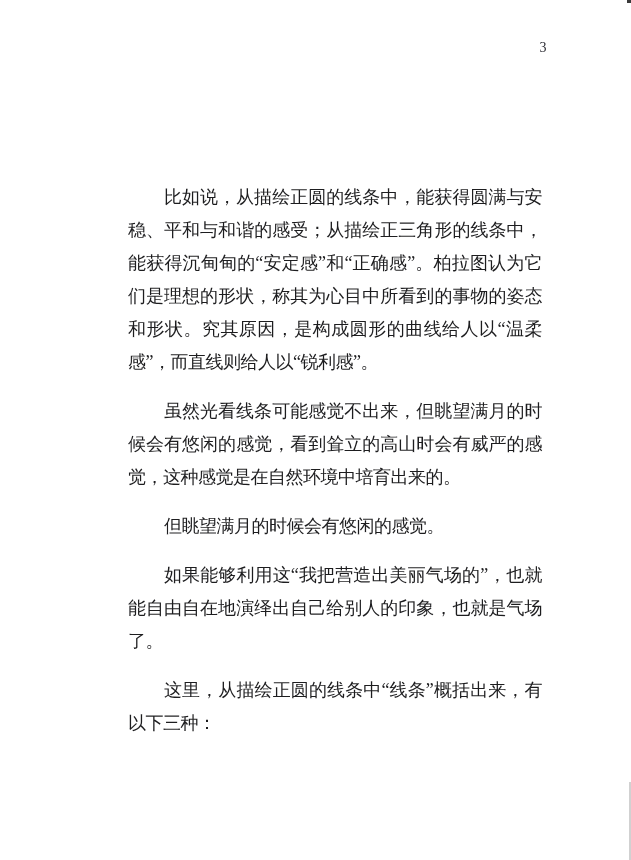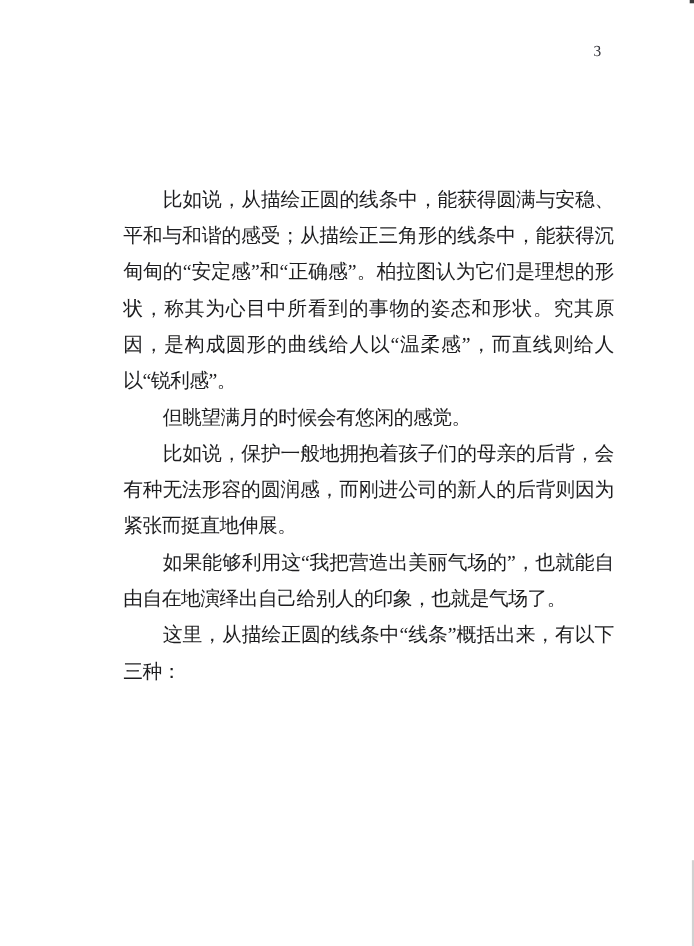--- a/index.html
+++ b/index.html
@@ -30,21 +30,21 @@
     top: 165px;
     left: 112px;
     width: 446px;
     color: #1d1d1f;
     font-size: 18px;
     line-height: 33px;
     letter-spacing: -0.5px;
     text-align: justify;
   }
   .text-block p {
-    margin: 0;
+    margin: 16px;
     padding: 0;
     text-indent: 2em;
   }
   .text-block p.gap-before {
     margin-top: 35px;
   }
   .corner-mark {
     position: absolute;
     top: 0;
     right: 0;
@@ -64,22 +64,22 @@
 </style>
 </head>
 <body>
 
 <div class="page">
 
   <div class="page-number">3</div>
 
   <div class="text-block">
     <p class="para">比如说，从描绘正圆的线条中，能获得圆满与安稳、平和与和谐的感受；从描绘正三角形的线条中，能获得沉甸甸的“安定感”和“正确感”。柏拉图认为它们是理想的形状，称其为心目中所看到的事物的姿态和形状。究其原因，是构成圆形的曲线给人以“温柔感”，而直线则给人以“锐利感”。</p>
+    <p class="para">虽然光看线条可能感觉不出来，但眺望满月的时候会有悠闲的感觉，看到耸立的高山时会有威严的感觉，这种感觉是在自然环境中培育出来的。</p>
     <p class="para">但眺望满月的时候会有悠闲的感觉。</p>
-    <p class="para">比如说，保护一般地拥抱着孩子们的母亲的后背，会有种无法形容的圆润感，而刚进公司的新人的后背则因为紧张而挺直地伸展。</p>
     <p class="para">如果能够利用这“我把营造出美丽气场的”，也就能自由自在地演绎出自己给别人的印象，也就是气场了。</p>
     <p class="para">这里，从描绘正圆的线条中“线条”概括出来，有以下三种：</p>
   </div>
 
   <div class="corner-mark"></div>
 
   <div class="edge-shadow"></div>
 
 </div>
 

